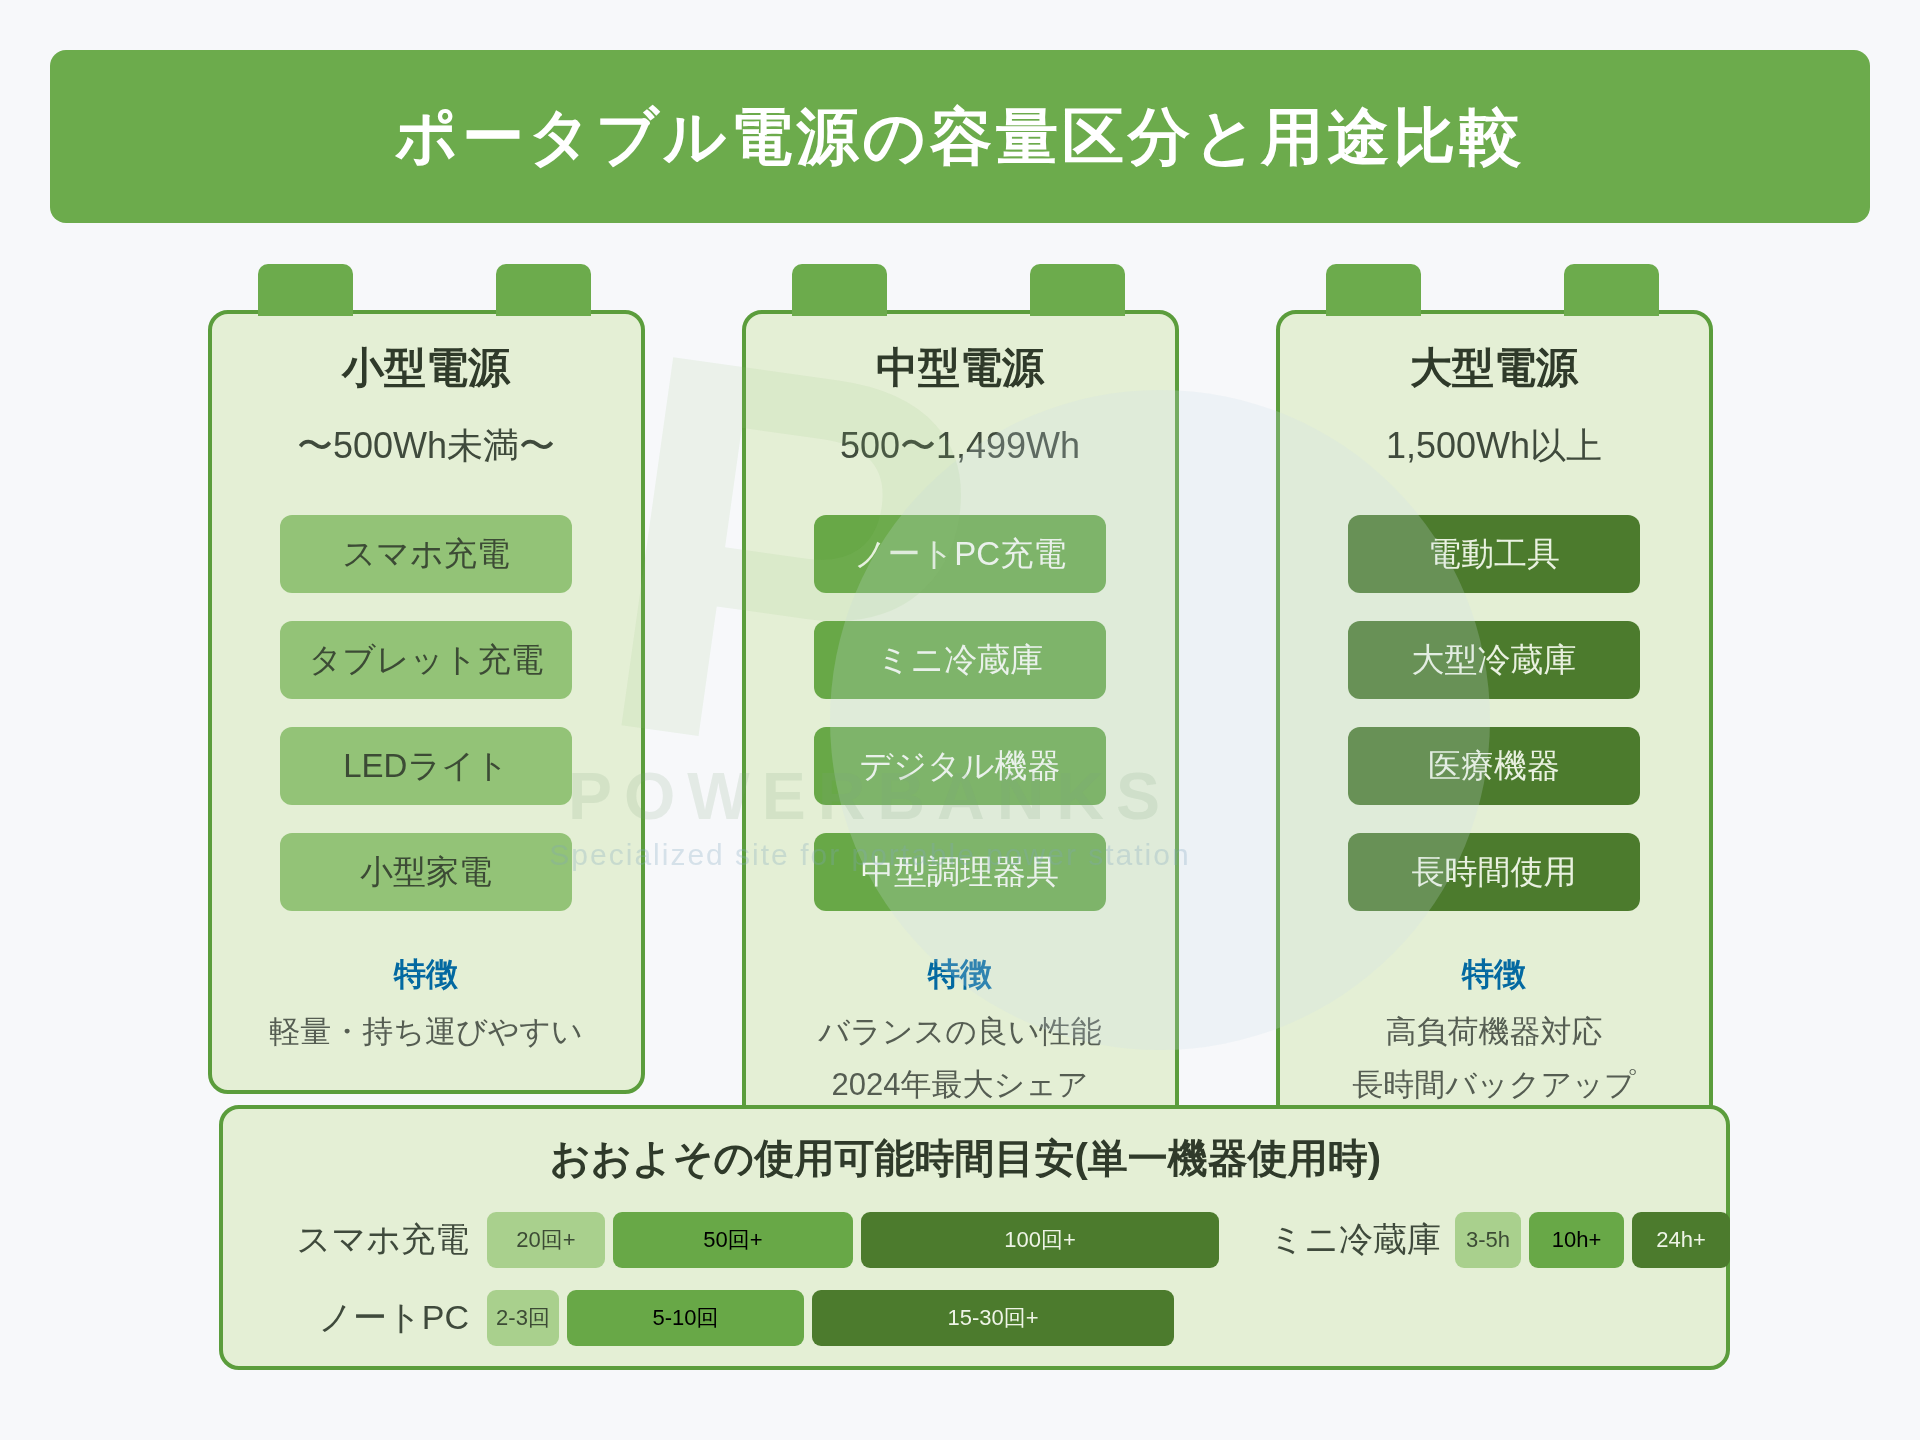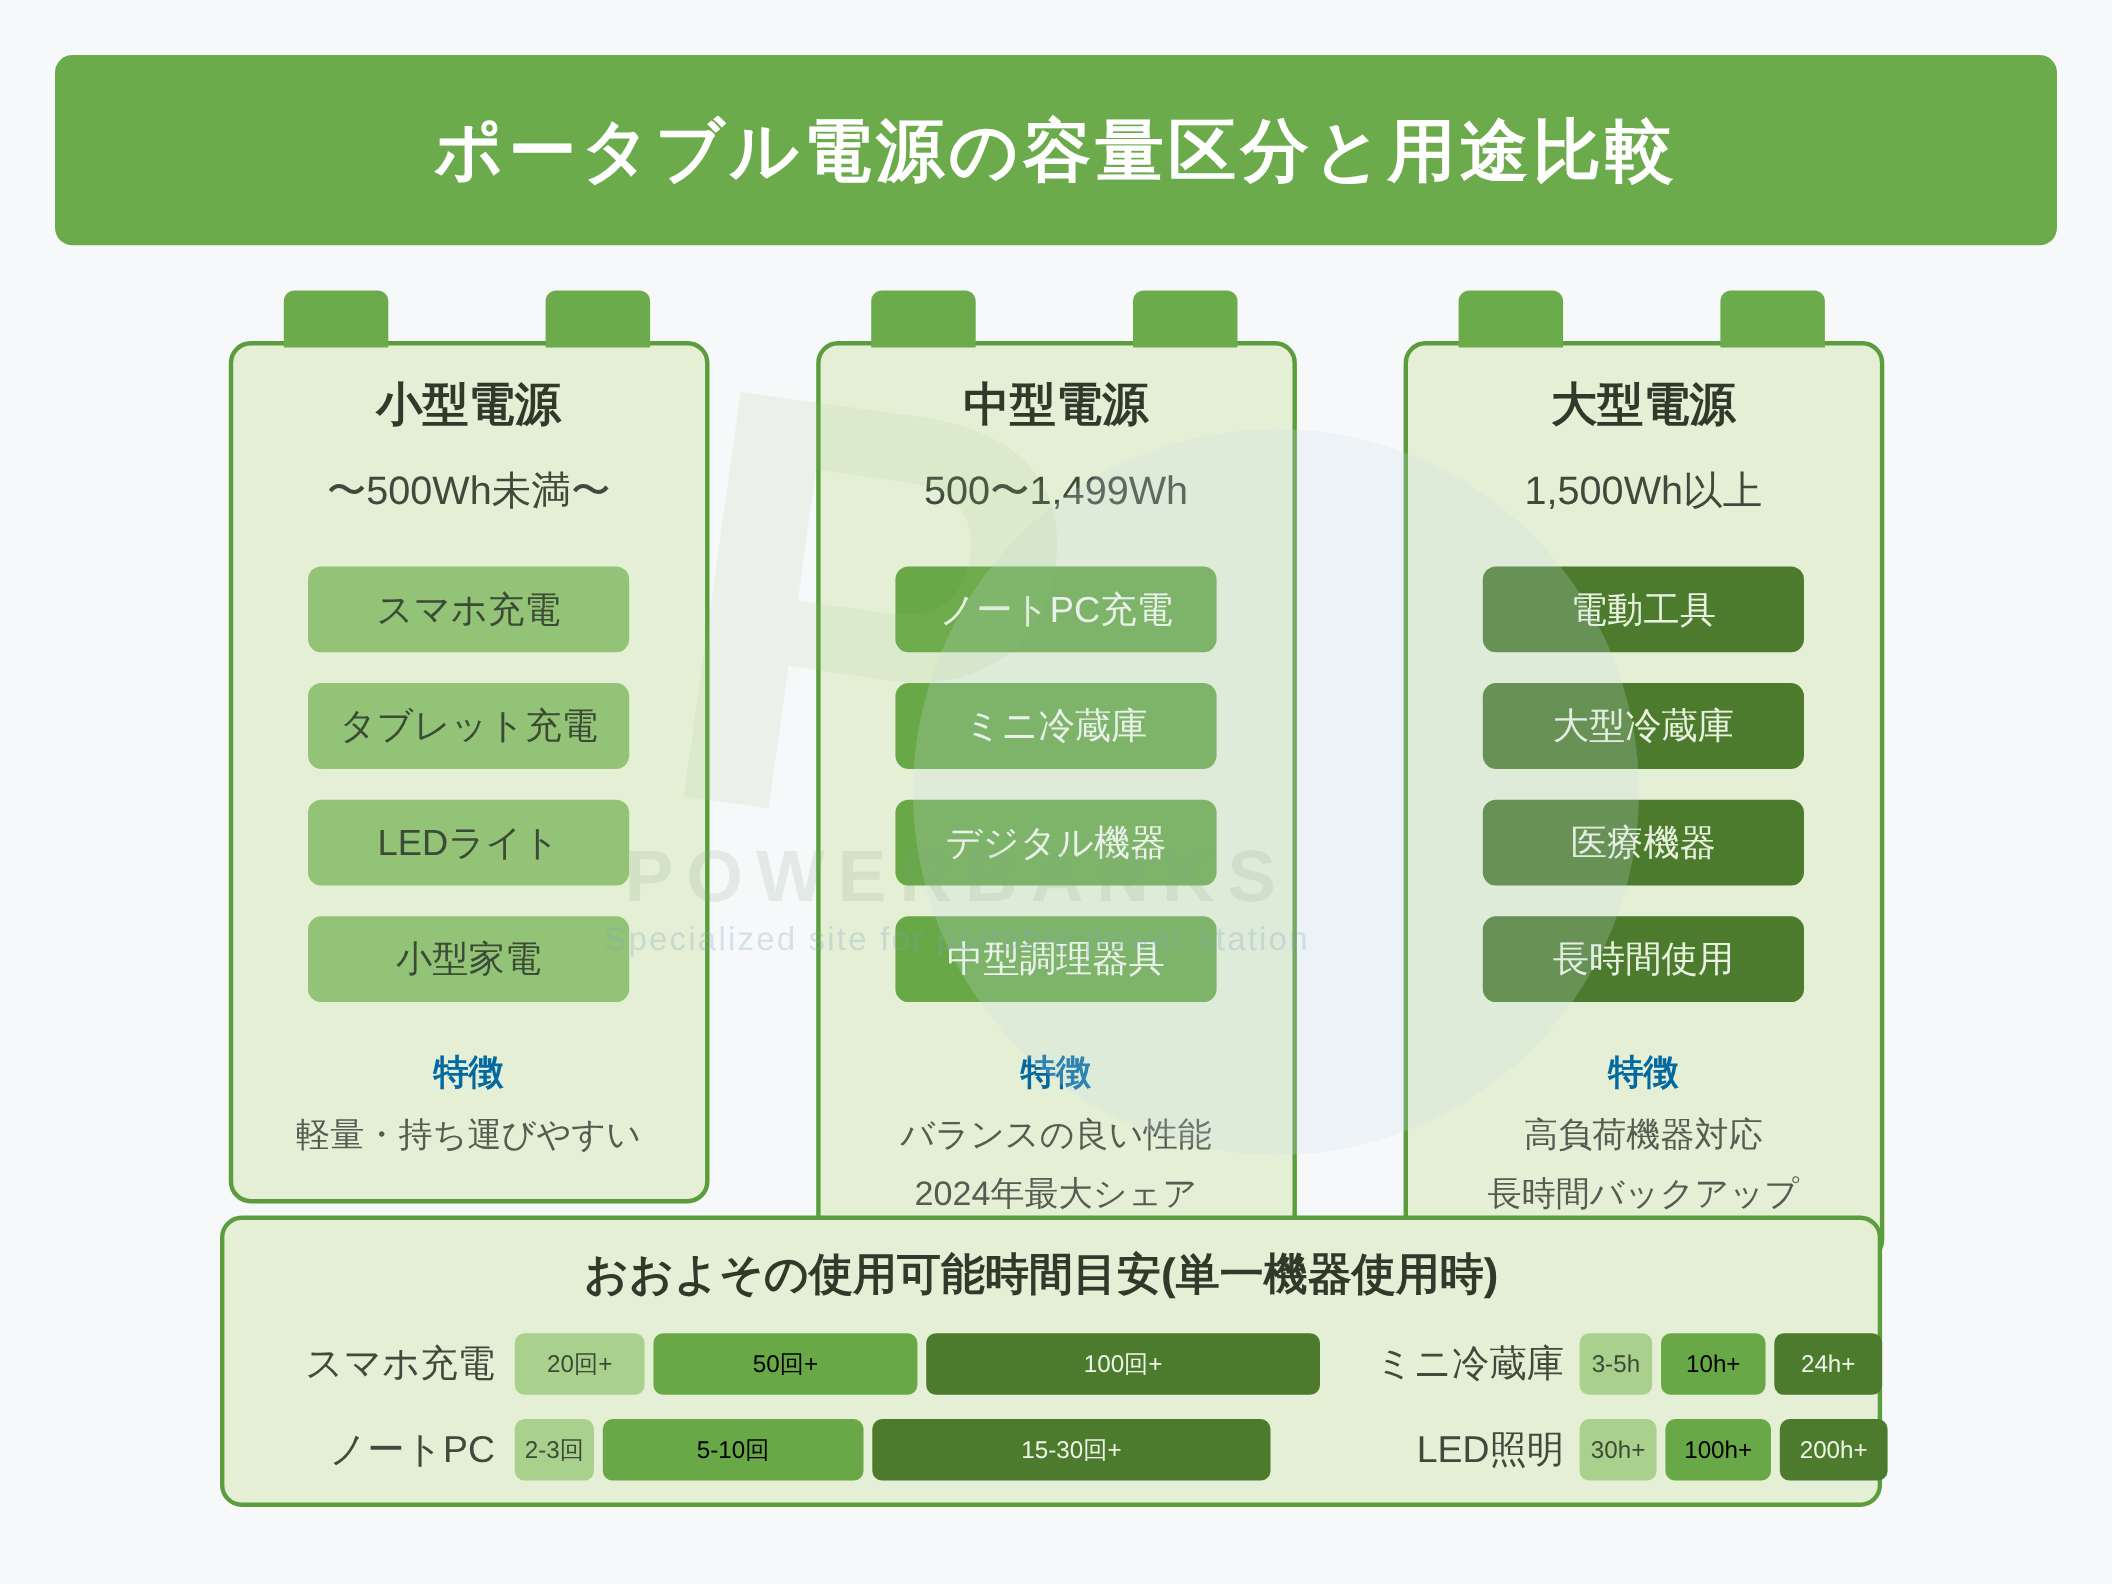--- a/index.html
+++ b/index.html
@@ -60,21 +60,21 @@
     display:flex;align-items:center;justify-content:center;
     font-size:33px;
   }
   .card.t1 .chip{background:var(--chip-light);color:#3c4b35;}
   .card.t2 .chip{background:var(--chip-med);color:#f2f7ec;}
   .card.t3 .chip{background:var(--chip-dark);color:#e9f1e0;}
   .feature-label{margin-top:42px;font-size:32px;font-weight:bold;color:#0369a1;}
   .feature-line{margin-top:16px;font-size:31px;color:var(--ink-soft);line-height:1.2;}
   
   .usage-panel{
-    position:absolute;left:200px;top:1105px;width:1511px;height:265px;
+    position:absolute;left:219px;top:1105px;width:1511px;height:265px;
     background:var(--card-bg);
     border:4px solid var(--border-green);
     border-radius:20px;
     padding:22px 34px 0 16px;
   }
   .usage-title{text-align:center;font-size:40px;font-weight:bold;color:var(--ink);}
   .usage-rows{
     margin-top:26px;
     display:grid;grid-template-columns:1fr 512px;column-gap:28px;
   }
@@ -207,28 +207,20 @@
 
     <div class="col">
       <div class="u-row r-fridge">
         <div class="u-label narrow">ミニ冷蔵庫</div>
         <div class="bars">
           <div class="bar small b1">3-5h</div>
           <div class="bar medium b2">10h+</div>
           <div class="bar large b3">24h+</div>
         </div>
       </div>
-      <div class="u-row r-led">
-        <div class="u-label narrow">LED照明</div>
-        <div class="bars">
-          <div class="bar small b1">30h+</div>
-          <div class="bar medium b2">100h+</div>
-          <div class="bar large b3">200h+</div>
-        </div>
-      </div>
     </div>
 
   </div>
 </section>
 
 <div class="decor wm">
   <div class="wm-brand">POWERBANKS</div>
   <div class="wm-tagline">Specialized site for portable power station</div>
 </div>
 

